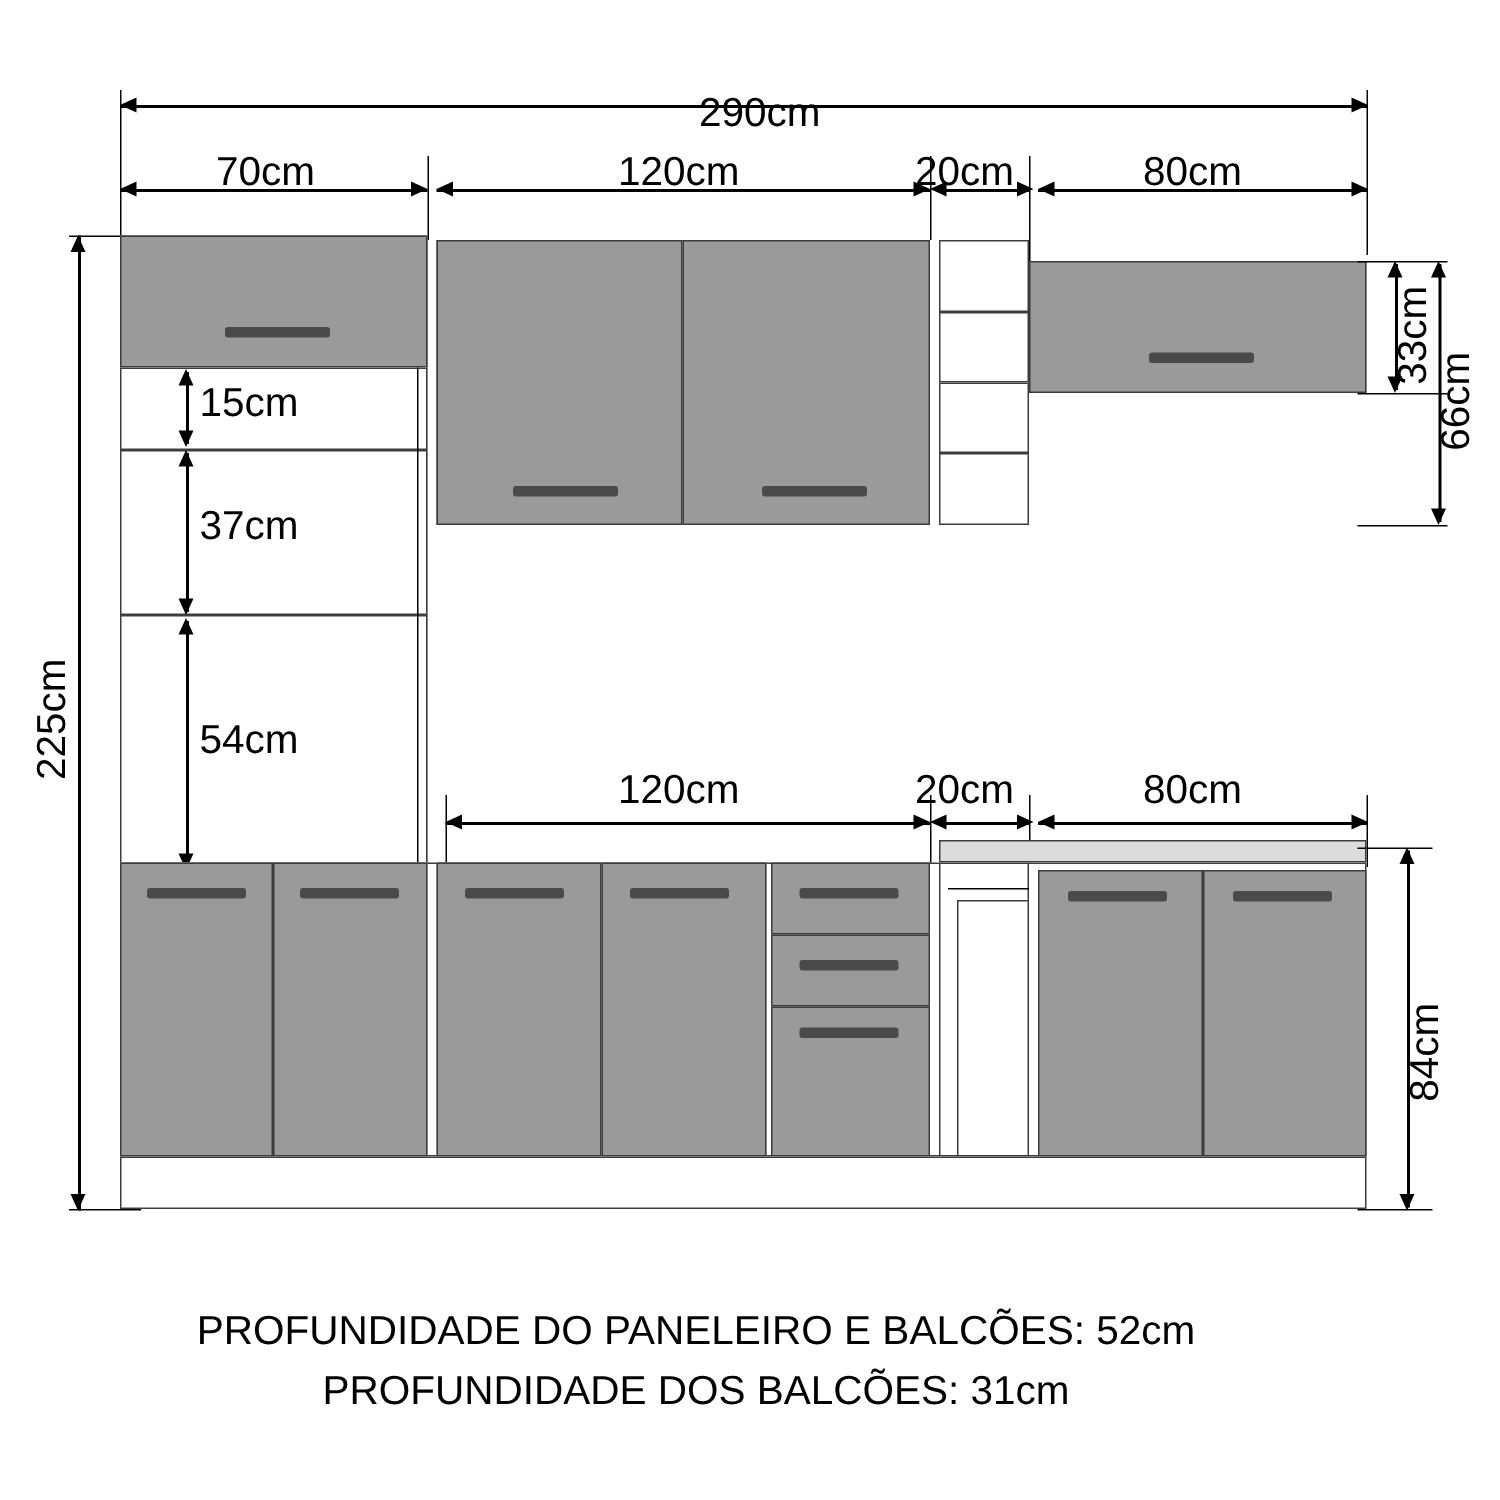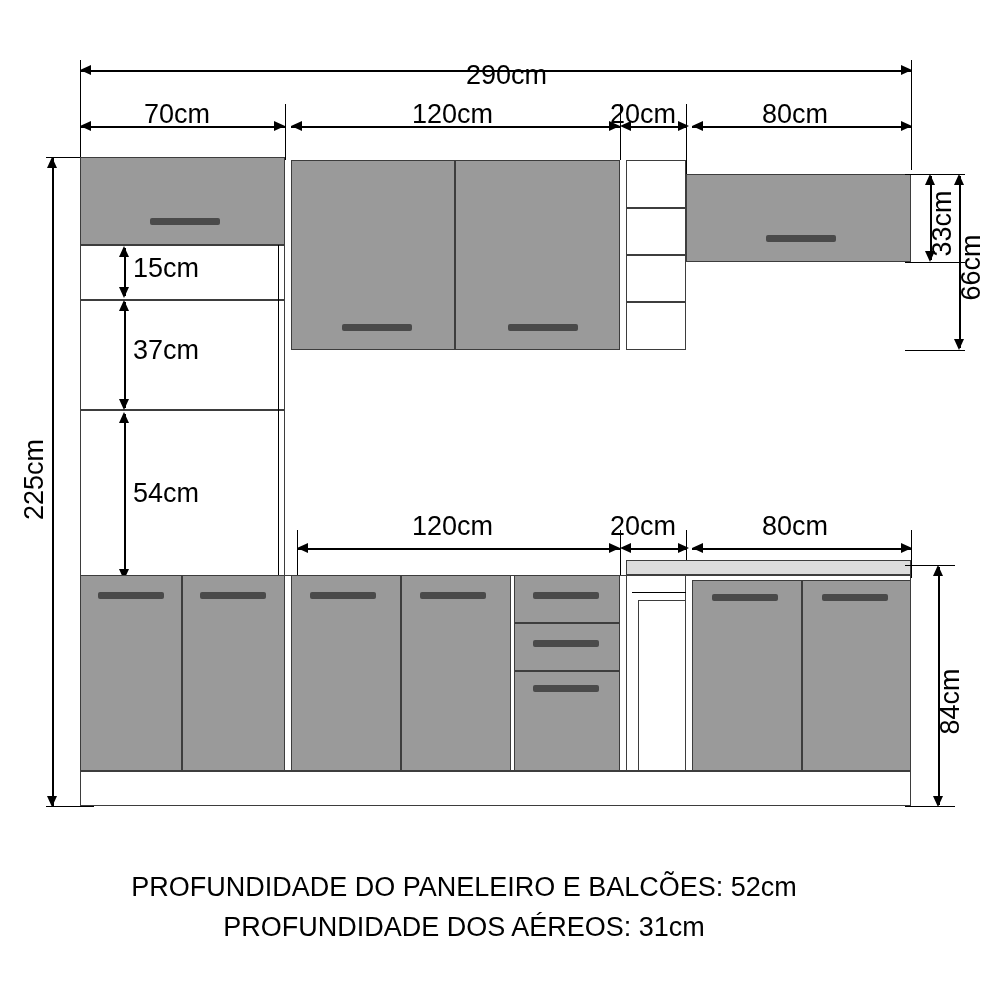--- a/index.html
+++ b/index.html
@@ -231,15 +231,15 @@
   <div class="plinth" style="left:80px;top:771px;width:831px;height:35px;"></div>
 
   <div class="ext-h" style="left:905px;top:565px;width:50px;"></div>
   <div class="ext-h" style="left:905px;top:806px;width:50px;"></div>
   <div class="line-v" style="left:938px;top:567px;height:238px;"></div>
   <div class="ah ah-u" style="left:933px;top:565px;"></div>
   <div class="ah ah-d" style="left:933px;top:796px;"></div>
   <div class="dimtext vert" style="left:917px;top:686px;transform:rotate(-90deg);">84cm</div>
 
   <div class="caption" style="left:0;top:872px;">PROFUNDIDADE DO PANELEIRO E BALCÕES: 52cm</div>
-  <div class="caption" style="left:0;top:912px;">PROFUNDIDADE DOS AÉREOS: 31cm</div>
+  <div class="caption" style="left:0;top:912px;">PROFUNDIDADE DOS BALCÕES: 31cm</div>
 
 </div>
 
 </body></html>

